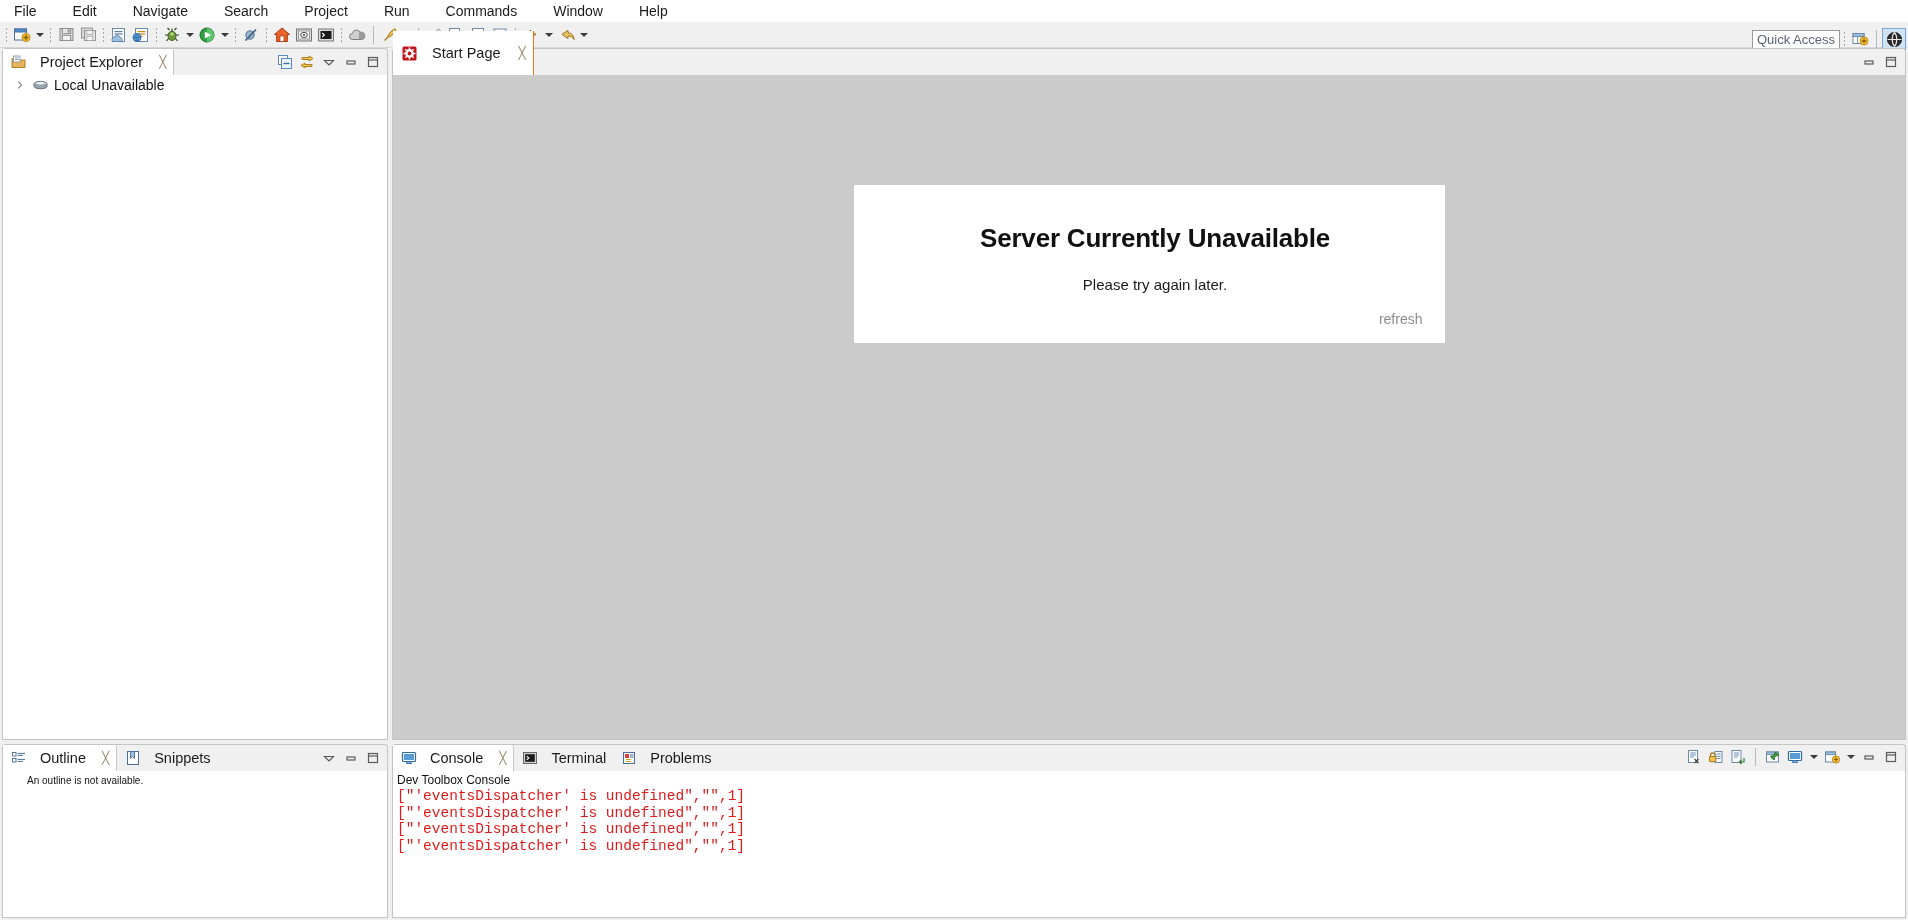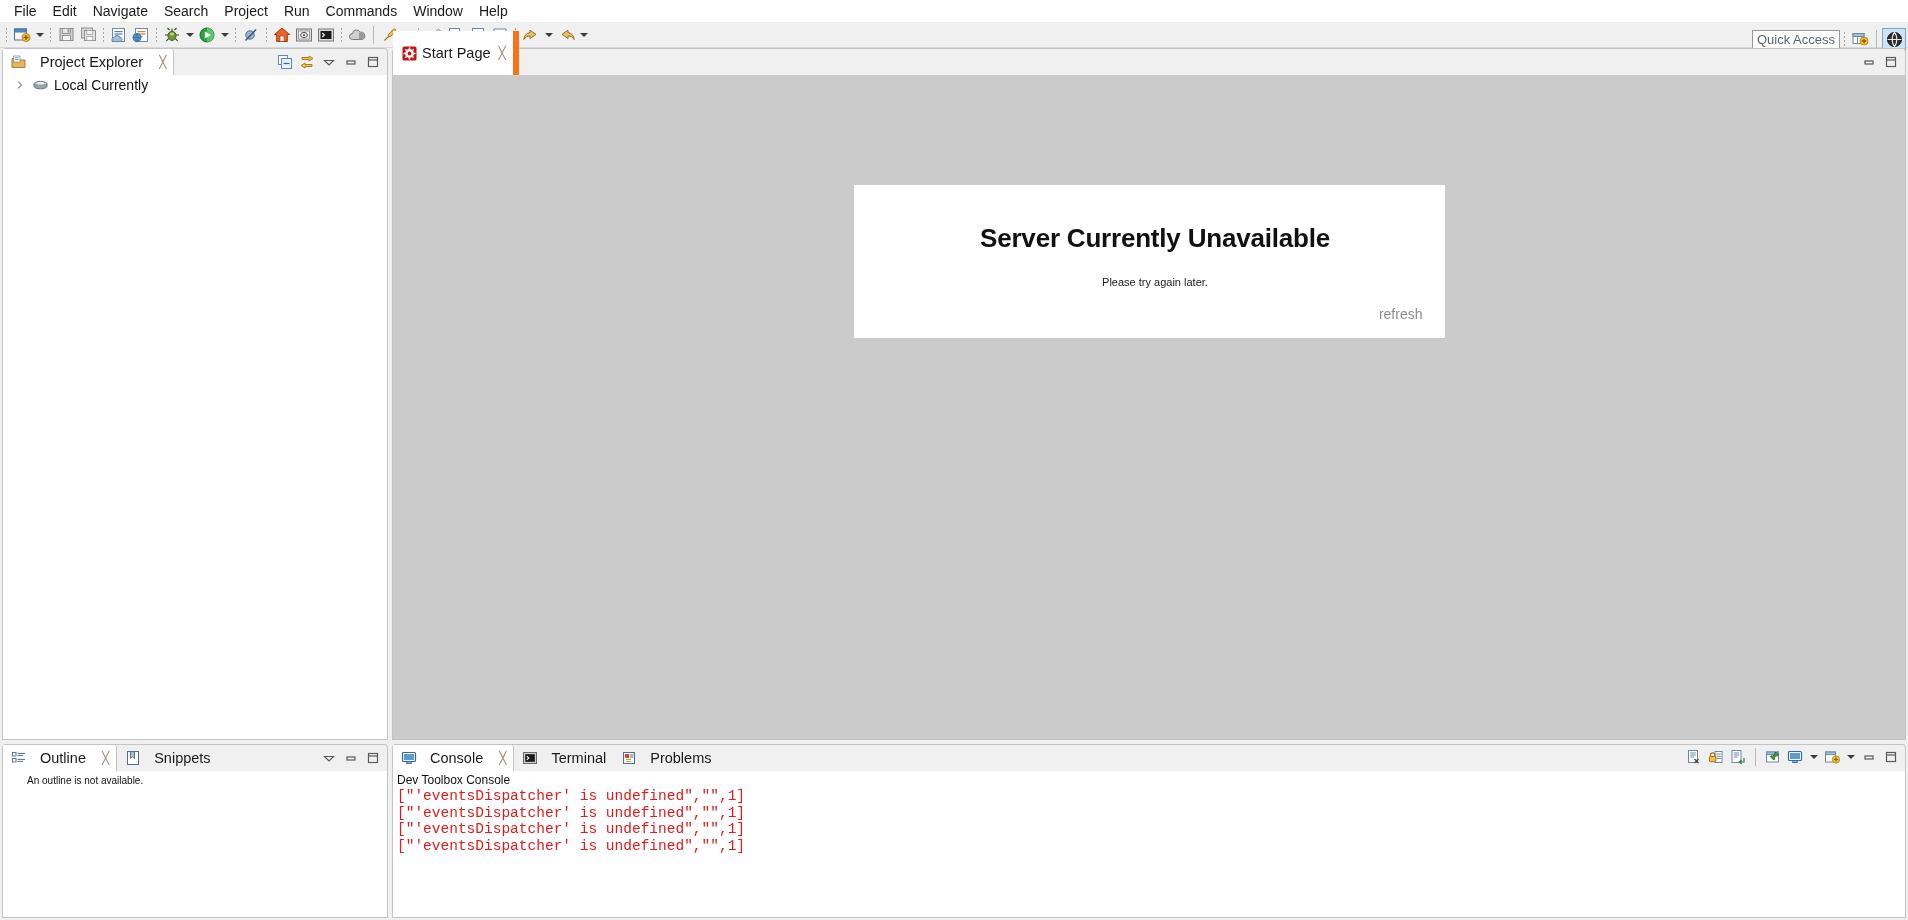--- a/index.html
+++ b/index.html
@@ -70,20 +70,21 @@
   }
   .win-btn svg { display: block; }
 
   
   .menubar {
     height: 22px;
     flex: 0 0 22px;
     background: #ffffff;
     display: flex; align-items: center;
     padding-left: 6px;
+    gap: 20px;
   }
   .menu-item {
     font-size: 14px;
     color: #1a1a1a;
     padding: 2px 8px;
     white-space: nowrap;
     line-height: 18px;
   }
 
   
@@ -278,23 +279,23 @@
     border-right: 1px solid #c4c4c4;
     border-top-left-radius: 4px;
     border-top-right-radius: 4px;
   }
   .etab {
     height: 44px;
     display: flex; align-items: center;
     padding: 0 7px 0 8px;
     font-size: 14.5px;
     color: #1a1a1a;
-    gap: 5px;
-    background: #ffffff;
-    border-right: 6px solid #f97316;
+    gap: 15px;
+    background: #ffffff;
+    border-right: 1px solid #f97316;
   }
   .etab .tclose { font-size: 12px; color: #9a8a6a; margin-left: 3px; }
   .editor-body {
     flex: 1 1 auto;
     background: #cbcbcb;
     border: 1px solid #c4c4c4;
     border-top: none;
     display: flex; align-items: flex-start; justify-content: center;
     min-height: 0;
     overflow: hidden;
@@ -310,21 +311,21 @@
   .err-title {
     text-align: center;
     font-size: 26px;
     font-weight: bold;
     color: #111;
     margin-top: 38px;
     letter-spacing: -0.2px;
   }
   .err-sub {
     text-align: center;
-    font-size: 11px;
+    font-size: 15px;
     color: #1a1a1a;
     margin-top: 22px;
   }
   .err-refresh {
     text-align: right;
     font-size: 14px;
     color: #8d8d8d;
     margin-top: 18px;
     padding-right: 22px;
   }
@@ -634,21 +635,21 @@
                   <path d="M3.2 1.6L6.6 5 3.2 8.4" fill="none" stroke="#8a8a8a" stroke-width="1.2"></path>
                 </svg>
             </span>
             <span class="tree-ico">
               <svg width="17" height="14" viewBox="0 0 17 14">
                 <ellipse cx="8.5" cy="6" rx="6.5" ry="2.6" fill="#c9cdd2" stroke="#5f6a75" stroke-width="0.9"></ellipse>
                 <path d="M2 6v2.2c0 1.5 2.9 2.6 6.5 2.6s6.5-1.1 6.5-2.6V6" fill="#9aa3ad" stroke="#5f6a75" stroke-width="0.9"></path>
                 <ellipse cx="8.5" cy="5.2" rx="3.6" ry="1.3" fill="#eef1f4"></ellipse>
               </svg>
             </span>
-            <span>Local Currently</span>
+            <span>Local Unavailable</span>
           </div>
         </div>
       </div>
 
       <div class="view ol-view">
         <div class="view-tabs">
           <div class="vtab active">
             <span class="vtab-icon">
               <svg width="16" height="16" viewBox="0 0 16 16">
                 <rect x="1.5" y="2.5" width="3.5" height="3.5" fill="#fff" stroke="#4a6e94" stroke-width="0.9"></rect>

